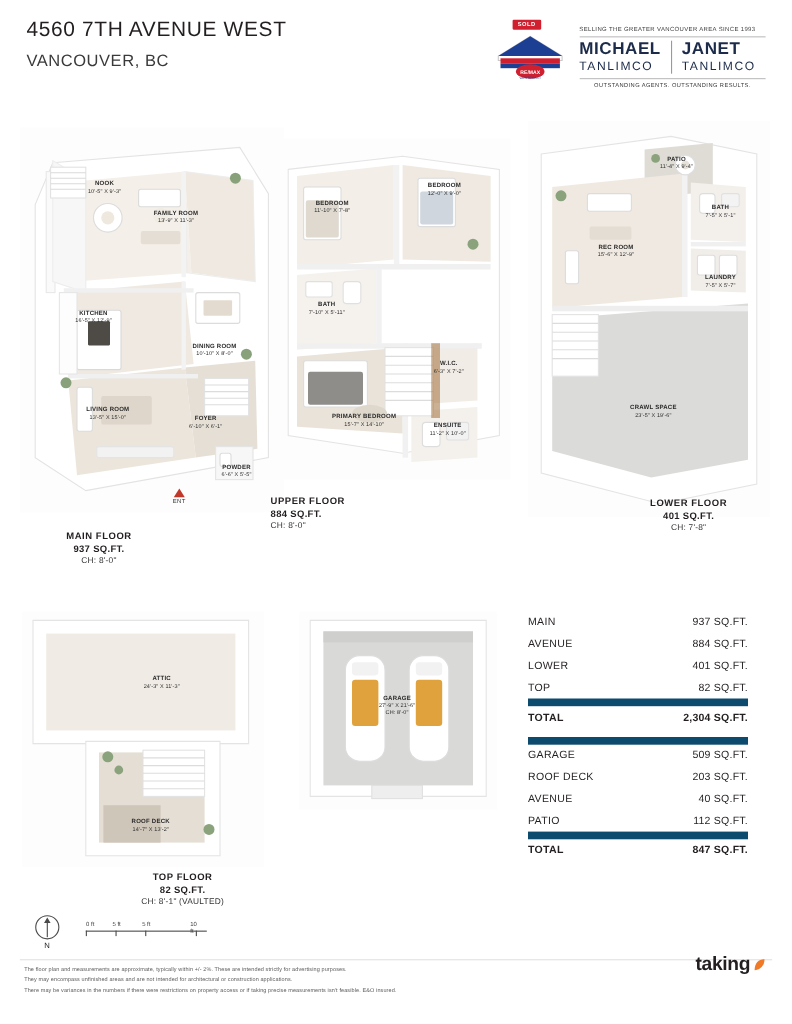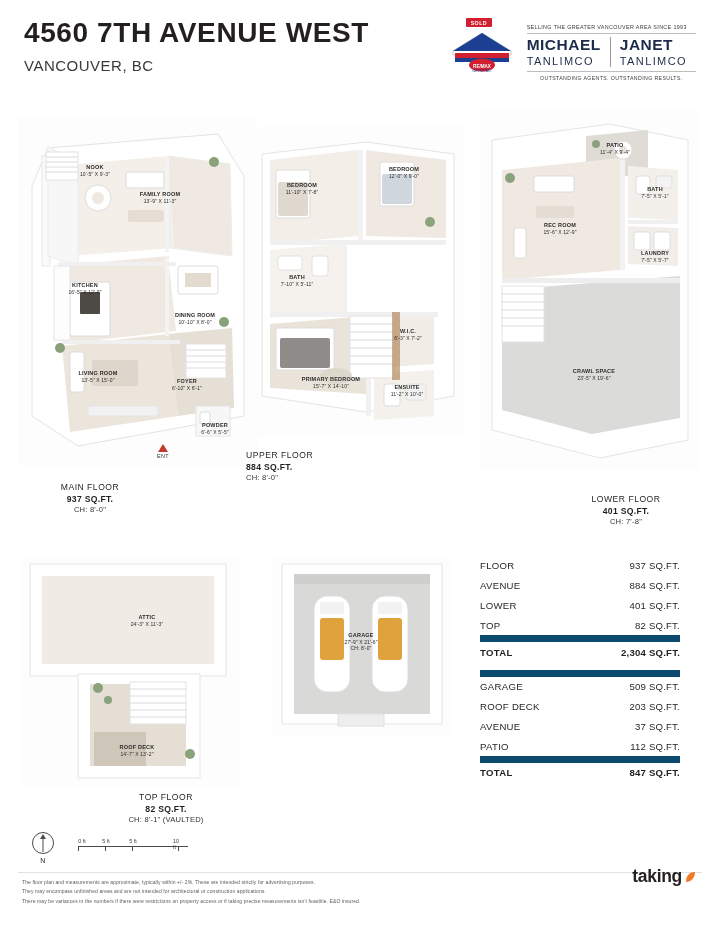--- a/index.html
+++ b/index.html
@@ -10,21 +10,21 @@
     font-family: "Liberation Sans", sans-serif;
     color: #231f20;
     position: relative;
     overflow: hidden;
   }
   .page { position:absolute; inset:0; }
 
   
   .header { position:absolute; top:18px; left:24px; right:24px; height:70px; }
   .addr-line1 {
-    font-size: 28px; font-weight: 700; letter-spacing: 0.6px; color:#231f20;
+    font-size: 19px; font-weight: 400; letter-spacing: 0.6px; color:#231f20;
     line-height: 1.1;
   }
   .addr-line2 {
     font-size: 15px; font-weight: 400; letter-spacing: 0.5px; color:#3a3a3a;
     margin-top: 8px;
   }
   .brand { position:absolute; right:0; top:0; display:flex; align-items:flex-start; gap:2px; }
   .remax-badge { position:relative; width:86px; height:64px; }
   .remax-sold {
     position:absolute; left:27px; top:0px; background:#d0202f; color:#fff;
@@ -49,21 +49,21 @@
 
   
   .fp { position:absolute; }
   .fp-art {
     position:absolute; inset:0;
     background:#fdfdfd;
   }
 
   
   .flabel { position:absolute; text-align:center; line-height:1.35; }
-  .flabel .ft { font-size:8.6px; font-weight:400; letter-spacing:.5px; }
+  .flabel .ft { font-size:8.6px; font-weight:700; letter-spacing:.5px; }
   .flabel .fs { font-size:8.6px; font-weight:700; letter-spacing:.3px; }
   .flabel .fc { font-size:7.6px; font-weight:400; letter-spacing:.2px; color:#333; }
 
   
   .rm { position:absolute; text-align:center; color:#2b2b2b; line-height:1.25; pointer-events:none; }
   .rm .n { font-size:5.5px; font-weight:700; letter-spacing:.2px; display:block; }
   .rm .d { font-size:5.0px; font-weight:400; letter-spacing:.1px; display:block; }
 
   
   .summary { position:absolute; left:480px; top:556px; width:200px; }
@@ -399,21 +399,21 @@
     <div class="rm" style="left:146px; top:140px; width:58px;">
       <span class="n">LAUNDRY</span>
       <span class="d">7'-5"  X  5'-7"</span>
     </div>
     <div class="rm" style="left:76px; top:258px; width:76px;">
       <span class="n">CRAWL SPACE</span>
       <span class="d">23'-5"  X  19'-6"</span>
     </div>
   </div>
 
-  <div class="flabel" style="left:556px; top:494px; width:140px;">
+  <div class="flabel" style="left:556px; top:452px; width:140px;">
     <div class="ft">LOWER FLOOR</div>
     <div class="fs">401 SQ.FT.</div>
     <div class="fc">CH: 7'-8"</div>
   </div>
 
   <div class="fp" style="left:20px; top:556px; width:220px; height:232px;">
     <div class="fp-art">
       <svg viewBox="0 0 220 232" width="220" height="232">
         <polygon points="10,8 206,8 206,120 10,120" fill="#ffffff" stroke="#e4e4e4"></polygon>
         <rect x="22" y="20" width="172" height="88" fill="#f0ebe4"></rect>
@@ -471,21 +471,21 @@
     </div>
     <div class="rm" style="left:58px; top:76px; width:62px;">
       <span class="n">GARAGE</span>
       <span class="d">27'-9"  X  21'-6"</span>
       <span class="d">CH: 8'-0"</span>
     </div>
   </div>
 
   <div class="summary">
     <div class="srow">
-      <span class="k">FLOOR</span>
+      <span class="k">MAIN</span>
       <span class="v">937 SQ.FT.</span>
     </div>
     <div class="srow">
       <span class="k">AVENUE</span>
       <span class="v">884 SQ.FT.</span>
     </div>
     <div class="srow">
       <span class="k">LOWER</span>
       <span class="v">401 SQ.FT.</span>
     </div>
@@ -503,21 +503,21 @@
     <div class="srow bt">
       <span class="k">GARAGE</span>
       <span class="v">509 SQ.FT.</span>
     </div>
     <div class="srow">
       <span class="k">ROOF DECK</span>
       <span class="v">203 SQ.FT.</span>
     </div>
     <div class="srow">
       <span class="k">AVENUE</span>
-      <span class="v">37 SQ.FT.</span>
+      <span class="v">40 SQ.FT.</span>
     </div>
     <div class="srow">
       <span class="k">PATIO</span>
       <span class="v">112 SQ.FT.</span>
     </div>
     <div class="srow total bt">
       <span class="k">TOTAL</span>
       <span class="v">847 SQ.FT.</span>
     </div>
   </div>

